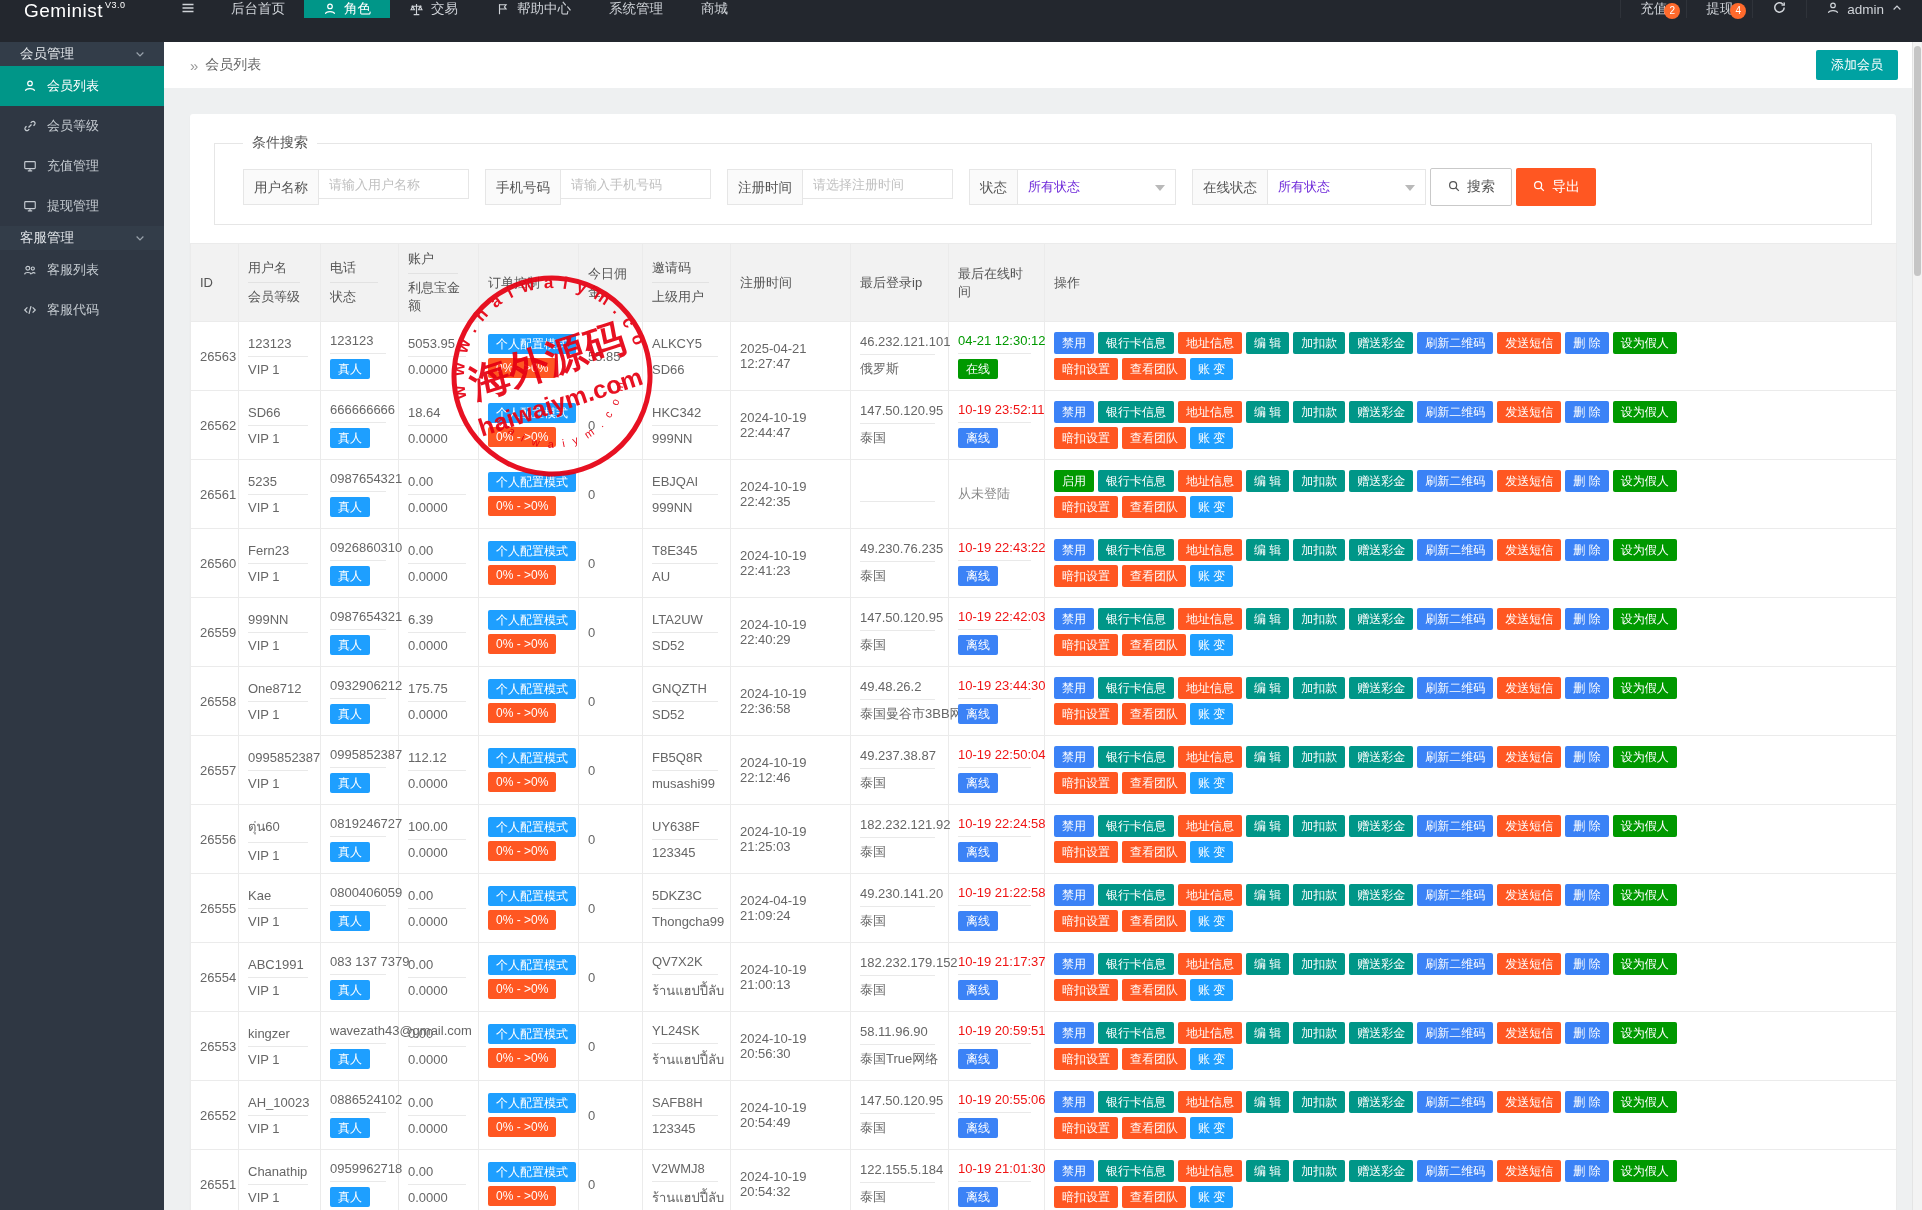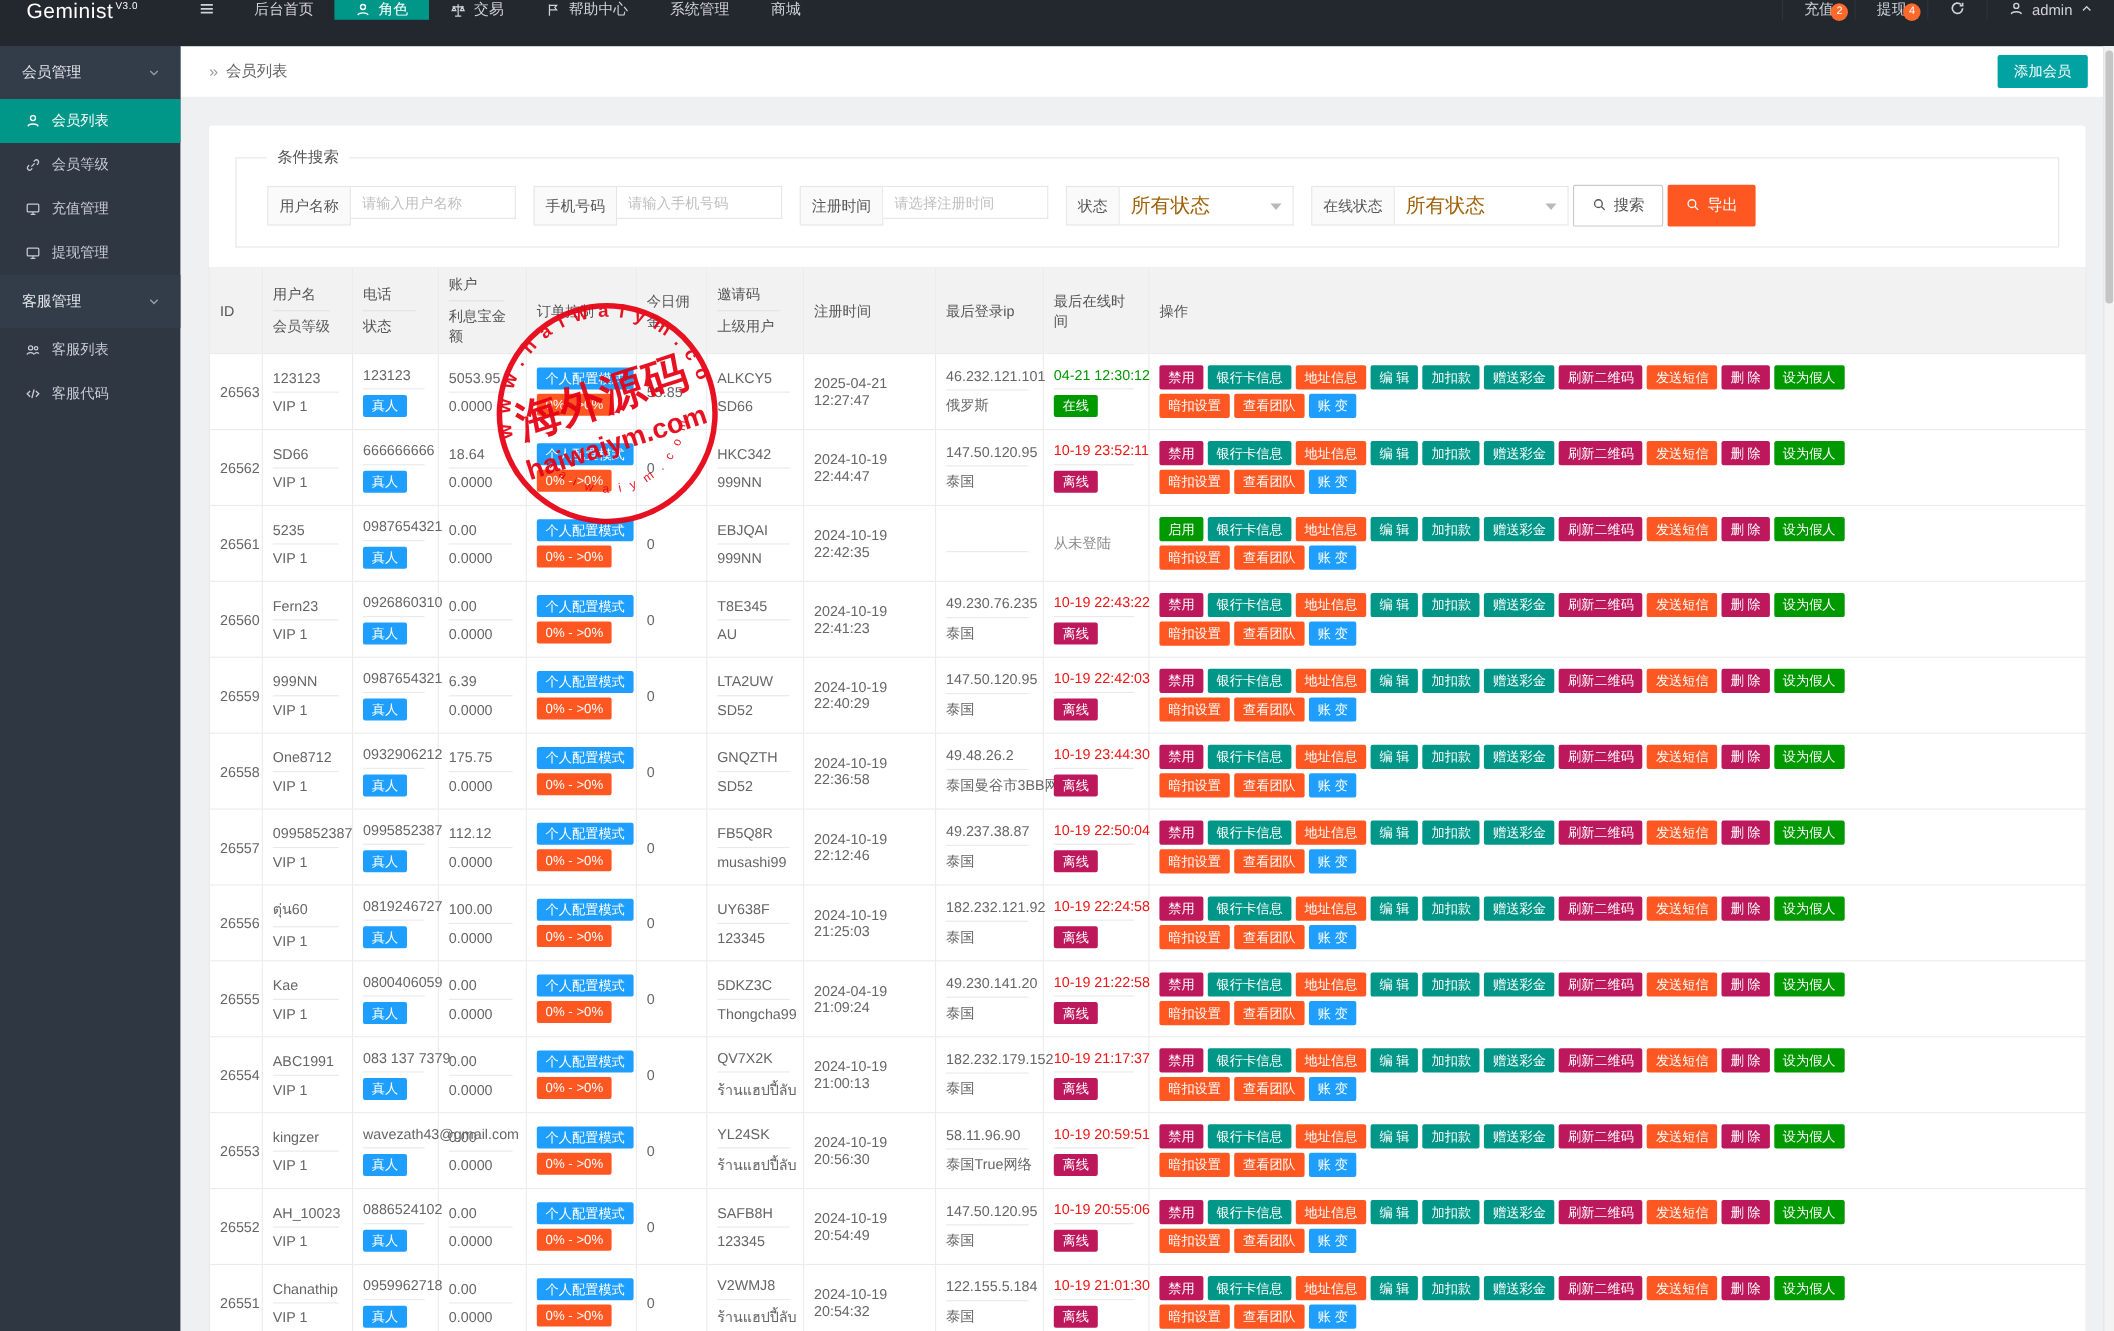--- a/index.html
+++ b/index.html
@@ -9,54 +9,54 @@
   .logo{width:164px;display:flex;align-items:center;padding-left:24px;color:#fff;font-size:19px;letter-spacing:.5px;box-sizing:border-box;}
   .logo sup{font-size:9px;margin-left:2px;top:-6px;position:relative;}
   .burger{width:48px;display:flex;align-items:center;justify-content:center;color:#cfd3d8;cursor:pointer;}
   .nav-item{display:flex;align-items:center;gap:7px;padding:0 19px;color:#cfd3d8;font-size:13.5px;cursor:pointer;}
   .nav-item.active{background:#009688;color:#fff;}
   .nav-right{margin-left:auto;display:flex;align-items:stretch;}
   .nav-right .nav-item{position:relative;border-left:1px solid rgba(255,255,255,.06);}
   .badge-dot{position:absolute;top:3px;right:6px;min-width:16px;height:16px;line-height:16px;border-radius:9px;background:#ff6a2c;color:#fff;font-size:10px;text-align:center;padding:0 2px;box-sizing:border-box;}
   
   .sidebar{position:absolute;top:42px;left:0;bottom:0;width:164px;background:#2f3743;z-index:20;}
-  .side-group-title{height:48px;display:flex;align-items:center;justify-content:space-between;padding:0 18px 0 20px;color:#e2e6ea;font-size:13.5px;background:#333d49;cursor:pointer;}
+  .side-group-title{height:24px;display:flex;align-items:center;justify-content:space-between;padding:0 18px 0 20px;color:#e2e6ea;font-size:13.5px;background:#333d49;cursor:pointer;}
   .side-item{height:40px;display:flex;align-items:center;gap:9px;padding-left:22px;color:#c6ccd2;font-size:13px;cursor:pointer;}
   .side-item.active{background:#009688;color:#fff;}
   .side-item .ic{display:flex;width:16px;justify-content:center;}
   
   .content{position:absolute;left:164px;top:42px;right:0;bottom:0;}
   .crumb-bar{height:46px;background:#fff;display:flex;align-items:center;padding:0 26px;position:relative;}
   .crumb-ic{color:#999;font-size:15px;margin-right:7px;}
   .crumb{color:#666;font-size:14px;}
   .add-btn{position:absolute;right:24px;top:8px;height:30px;padding:0 15px;background:#00a2a2;color:#fff;border:none;border-radius:2px;font-size:13px;cursor:pointer;}
   .main{padding:26px;}
   .card{background:#fff;border-radius:3px;padding-top:20px;min-height:1090px;position:relative;box-shadow:0 1px 2px rgba(0,0,0,.04);}
   
   fieldset.cond{margin:0 24px 18px;border:1px solid #e6e6e6;padding:16px 28px 18px;}
   fieldset.cond legend{font-size:14px;color:#555;padding:0 9px;}
   .srow{display:flex;align-items:center;gap:4px;flex-wrap:nowrap;}
   .sgroup{display:flex;align-items:stretch;}
   .slabel{border:1px solid #e6e6e6;background:#fafafa;padding:0 10px;height:36px;line-height:36px;font-size:13.5px;color:#555;white-space:nowrap;box-sizing:border-box;}
   .sinput{height:30px;border:1px solid #e6e6e6;border-left:none;width:150px;padding:0 10px;font-size:13px;color:#666;outline:none;box-sizing:border-box;}
   .sinput::placeholder{color:#c0c0c0;}
-  .sselect{position:relative;width:158px;height:36px;border:1px solid #e6e6e6;border-left:none;line-height:34px;padding:0 10px;color:#a16207;font-size:18px;background:#fff;box-sizing:border-box;cursor:pointer;}
+  .sselect{position:relative;width:158px;height:36px;border:1px solid #e6e6e6;border-left:none;line-height:34px;padding:0 10px;color:#6d28d9;font-size:13px;background:#fff;box-sizing:border-box;cursor:pointer;}
   .caret{position:absolute;right:10px;top:15px;width:0;height:0;border-left:5px solid transparent;border-right:5px solid transparent;border-top:6px solid #b9b9b9;}
   .btn-search{display:inline-flex;align-items:center;gap:6px;height:38px;padding:0 16px;background:#fff;border:1px solid #c9c9c9;border-radius:2px;color:#555;font-size:14px;cursor:pointer;}
   .btn-export{display:inline-flex;align-items:center;gap:6px;height:38px;padding:0 16px;background:#ff5722;border:none;border-radius:2px;color:#fff;font-size:14px;cursor:pointer;}
   
   table.grid{width:100%;border-collapse:collapse;table-layout:fixed;}
   .grid th,.grid td{border:1px solid #ebebeb;font-size:13px;color:#666;text-align:left;padding:6px 9px;vertical-align:middle;box-sizing:border-box;}
   .grid thead th{background:#f2f2f2;color:#555;font-weight:normal;height:54px;}
   .grid tbody tr{height:69px;background:#fff;}
   .th-l1{display:block;border-bottom:1px solid #e2e2e2;padding-bottom:5px;margin-bottom:5px;width:82%;}
   .sub{display:block;white-space:nowrap;}
   .sub1{border-bottom:1px solid #e9e9e9;padding-bottom:5px;margin-bottom:5px;min-height:15px;width:95%;}
   .badge{display:inline-block;color:#fff;font-size:12px;padding:2px 8px;border-radius:2px;line-height:16px;}
-  .bblue{background:#1e9fff;} .borange{background:#ff5722;} .bred{background:#be185d;} .bgreen{background:#009900;} .bteal{background:#009688;}
+  .bblue{background:#1e9fff;} .borange{background:#ff5722;} .bred{background:#3b82f6;} .bgreen{background:#009900;} .bteal{background:#009688;}
   .stack .badge{margin:2px 0;}
   .t-on{color:#009900;} .t-off{color:#f01414;} .t-never{color:#888;}
   .abtn{display:inline-block;color:#fff;font-size:12px;padding:3px 8px;border-radius:2px;margin:2px 4px 2px 0;cursor:pointer;white-space:nowrap;line-height:16px;}
   
   .stamp{position:absolute;left:242px;top:142px;width:240px;height:250px;z-index:15;pointer-events:none;opacity:.93;}
   
   .pagescroll{position:absolute;top:42px;right:0;bottom:0;width:9px;background:#f3f3f3;border-left:1px solid #e4e4e4;z-index:40;}
   .pagescroll .thumb{position:absolute;top:4px;left:1px;width:7px;height:230px;background:#c5c5c5;border-radius:4px;}
 </style>
 </head>

